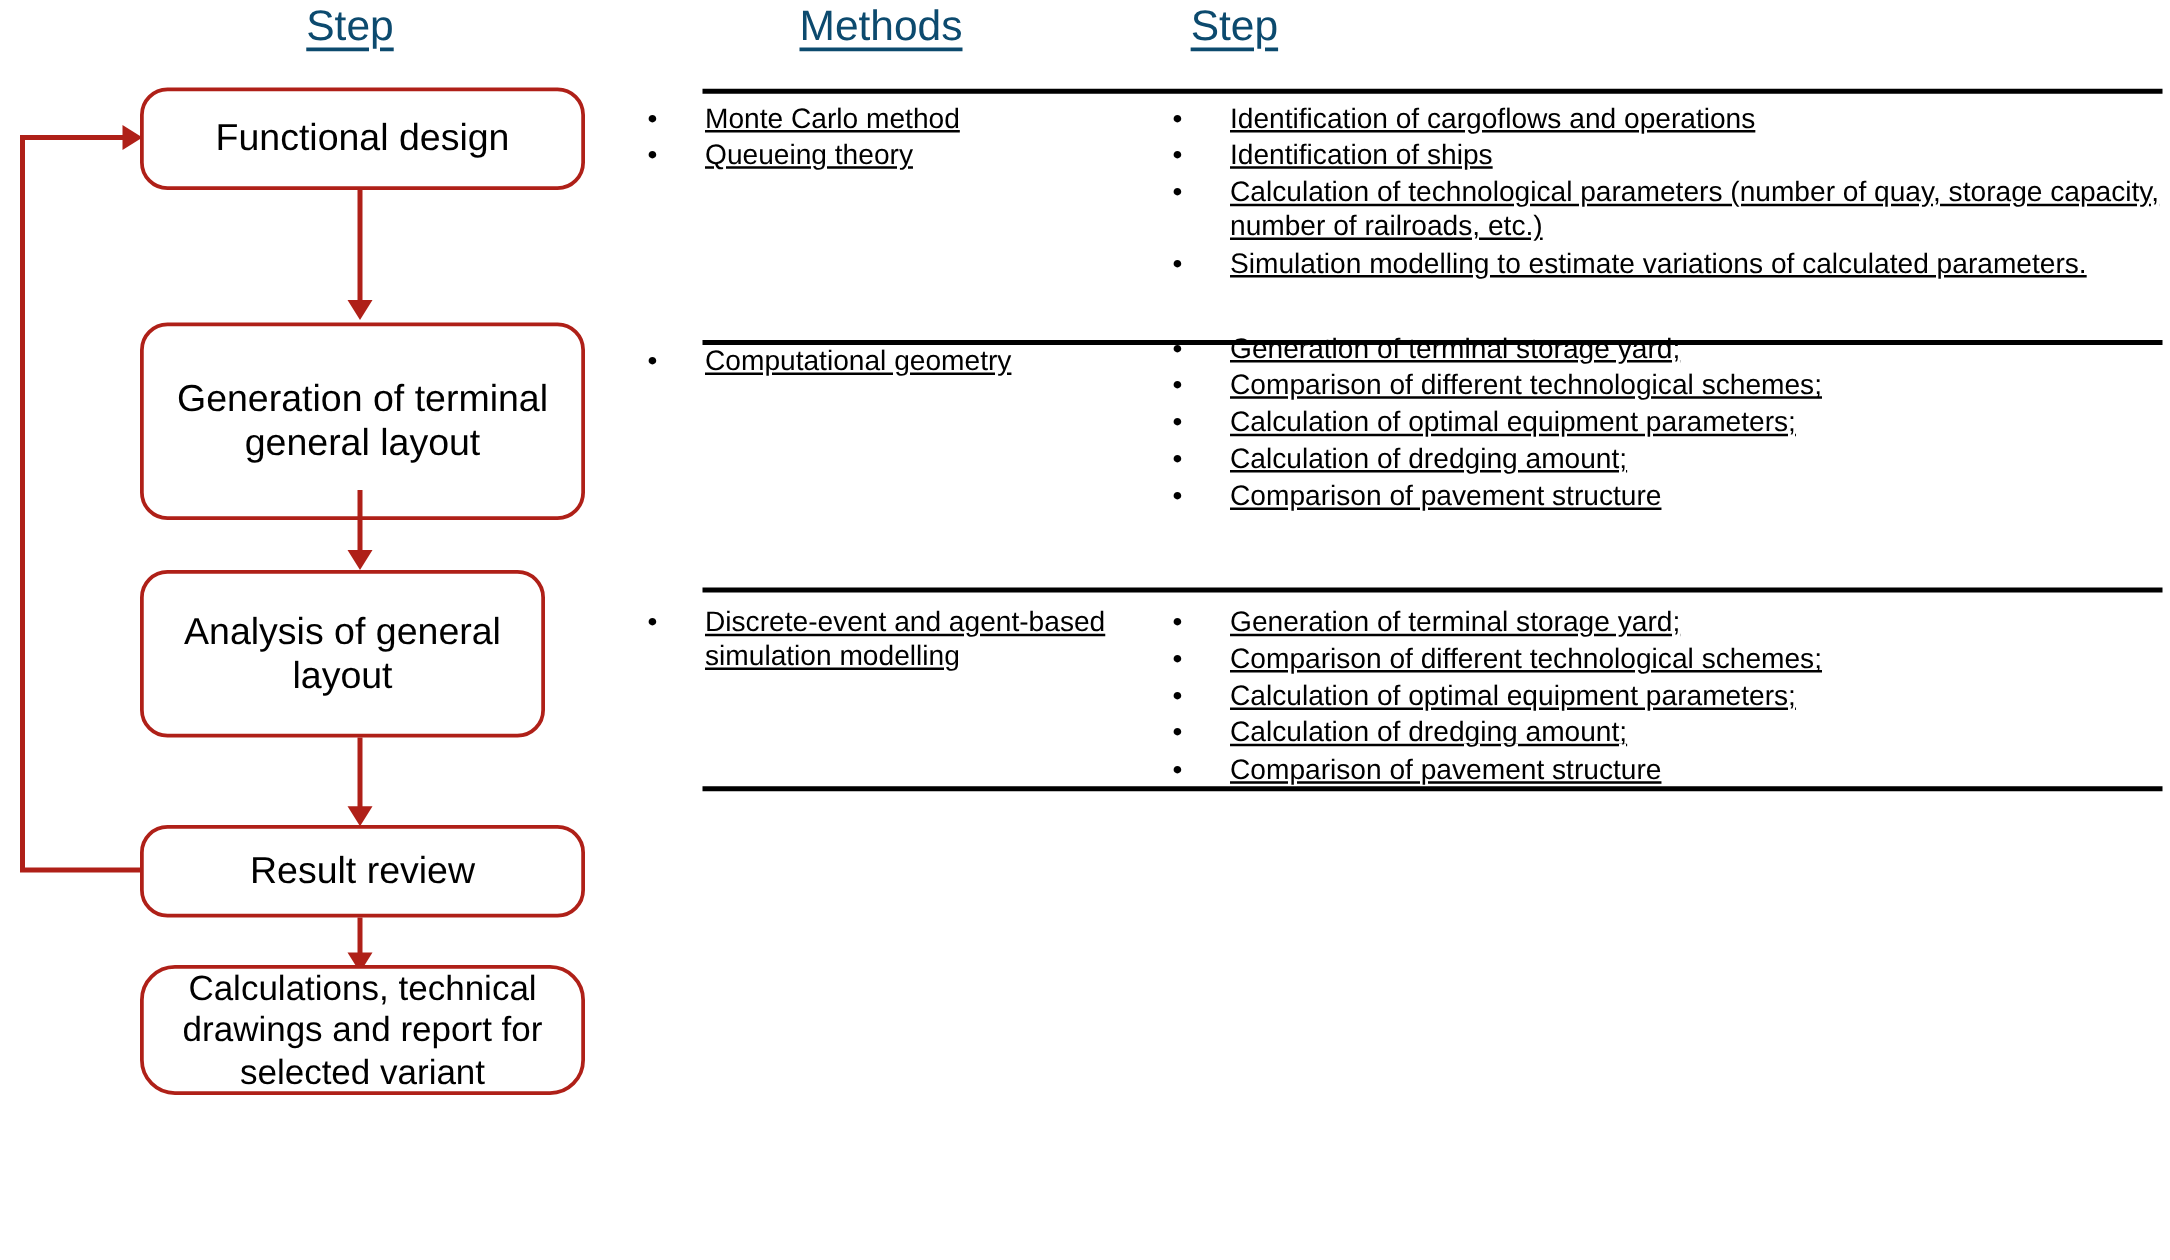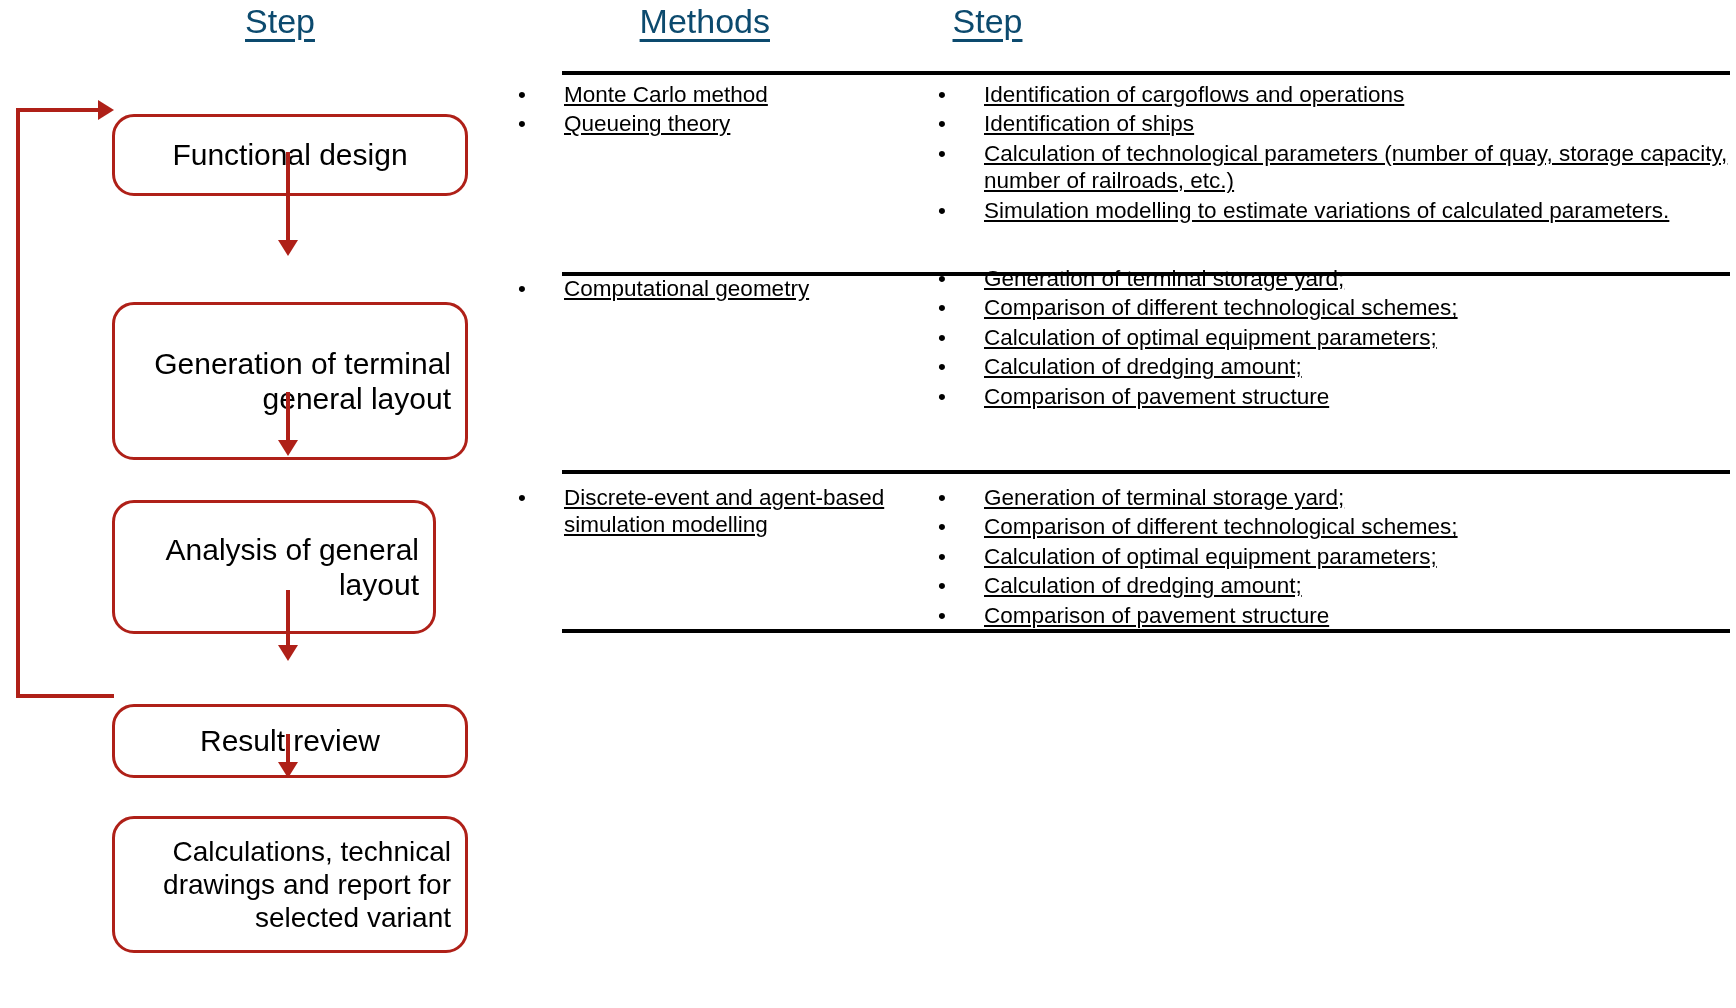--- a/index.html
+++ b/index.html
@@ -34,26 +34,25 @@
   
   .flow-box {
     position: absolute;
     box-sizing: border-box;
     border: 3.5px solid #AF2018;
     border-radius: 22px;
     background: #ffffff;
     display: flex;
     align-items: center;
     justify-content: center;
-    text-align: right;
+    text-align: center;
     color: #000000;
     font-size: 30px;
     line-height: 1.18;
     padding: 4px 14px;
-    margin-top: 44px;
   }
   .flow-box.small { font-size: 28px; }
 
   .arrow-line {
     position: absolute;
     background: #AF2018;
   }
   .arrow-head {
     position: absolute;
     width: 0;
@@ -127,21 +126,21 @@
   <div class="flow-box" style="left:112px; top:456px; width:324px; height:134px;">Analysis of general layout</div>
 
   <div class="arrow-line" style="left:286px; top:590px; width:3.5px; height:62px;"></div>
   <div class="arrow-head down" style="left:278px; top:645px;"></div>
 
   <div class="flow-box" style="left:112px; top:660px; width:356px; height:74px;">Result review</div>
 
   <div class="arrow-line" style="left:286px; top:734px; width:3.5px; height:38px;"></div>
   <div class="arrow-head down" style="left:278px; top:762px;"></div>
 
-  <div class="flow-box small" style="left:112px; top:772px; width:356px; height:137px;">Calculations, technical drawings and report for selected variant</div>
+  <div class="flow-box small" style="left:112px; top:772px; width:356px; height:104px;border-radius:28px;">Calculations, technical drawings and report for selected variant</div>
 
   <div class="arrow-line" style="left:16px; top:694px; width:98px; height:3.5px;"></div>
   <div class="arrow-line" style="left:16px; top:108px; width:3.5px; height:589px;"></div>
   <div class="arrow-line" style="left:16px; top:108px; width:86px; height:3.5px;"></div>
   <div class="arrow-head right" style="left:98px; top:100px;"></div>
 
   <div class="rule" style="top:71px;"></div>
   <div class="rule" style="top:272px;"></div>
   <div class="rule" style="top:470px;"></div>
   <div class="rule" style="top:629px;"></div>

